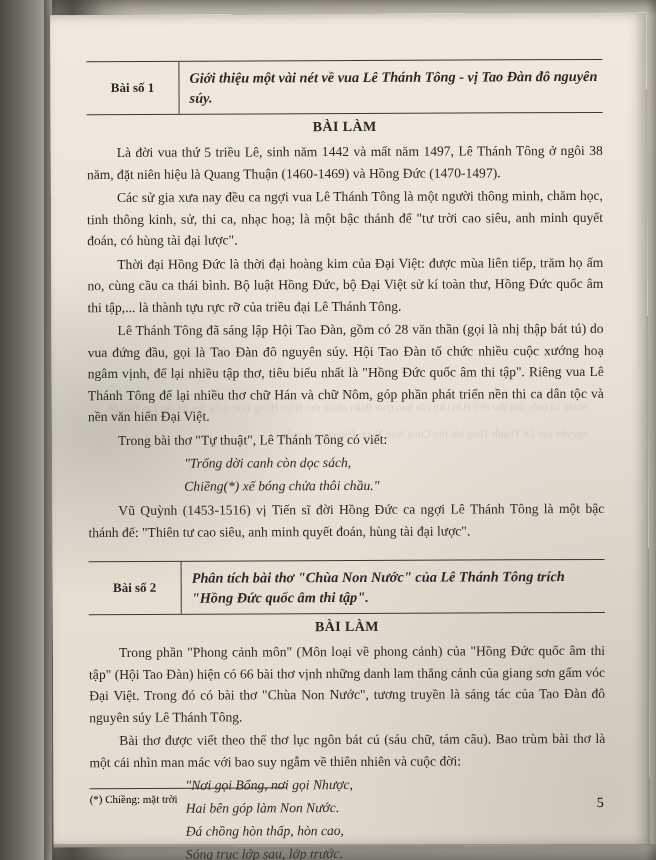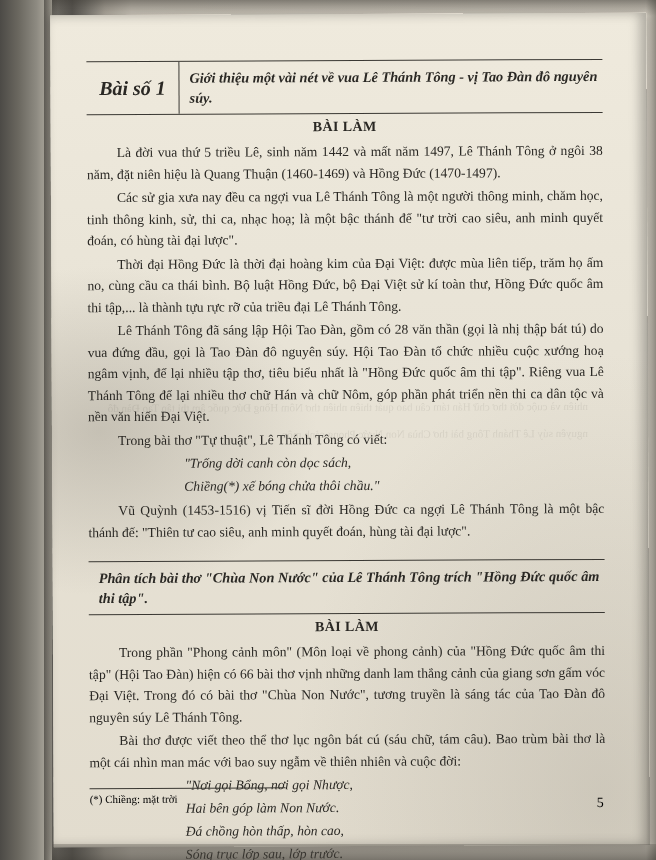--- a/index.html
+++ b/index.html
@@ -84,23 +84,22 @@
     align-items: stretch;
     border-top: 1.4px solid #3a3833;
     border-bottom: 1.4px solid #3a3833;
     margin-bottom: 4px;
   }
   .exercise-head .num {
     flex: 0 0 84px;
     display: flex;
     align-items: center;
     justify-content: center;
-    font-style: italic;
     font-weight: bold;
-    font-size: 20px;
+    font-size: 13px;
     border-right: 1.4px solid #3a3833;
     padding: 7px 4px;
   }
   .exercise-head .title {
     flex: 1;
     padding: 6px 2px 6px 10px;
     font-style: italic;
     font-weight: bold;
     font-size: 14.3px;
     line-height: 20px;
@@ -201,20 +200,21 @@
       <div class="verse">
         <div>"Trống dời canh còn dọc sách,</div>
         <div>Chiềng(*) xế bóng chửa thôi chầu."</div>
       </div>
 
       <p class="para">Vũ Quỳnh (1453-1516) vị Tiến sĩ đời Hồng Đức ca ngợi Lê Thánh Tông là một bậc thánh đế: "Thiên tư cao siêu, anh minh quyết đoán, hùng tài đại lược".</p>
 
       <div class="gap-md"></div>
 
       <div class="exercise-head">
+        <div class="num">Bài số 2</div>
         <div class="title">Phân tích bài thơ "Chùa Non Nước" của Lê Thánh Tông trích "Hồng Đức quốc âm thi tập".</div>
       </div>
       <div class="balam">BÀI LÀM</div>
 
       <p class="para">Trong phần "Phong cảnh môn" (Môn loại về phong cảnh) của "Hồng Đức quốc âm thi tập" (Hội Tao Đàn) hiện có 66 bài thơ vịnh những danh lam thắng cảnh của giang sơn gấm vóc Đại Việt. Trong đó có bài thơ "Chùa Non Nước", tương truyền là sáng tác của Tao Đàn đô nguyên súy Lê Thánh Tông.</p>
       <p class="para">Bài thơ được viết theo thể thơ lục ngôn bát cú (sáu chữ, tám câu). Bao trùm bài thơ là một cái nhìn man mác với bao suy ngẫm về thiên nhiên và cuộc đời:</p>
 
       <div class="verse">
         <div>"Nơi gọi Bổng, nơi gọi Nhược,</div>
         <div>Hai bên góp làm Non Nước.</div>

